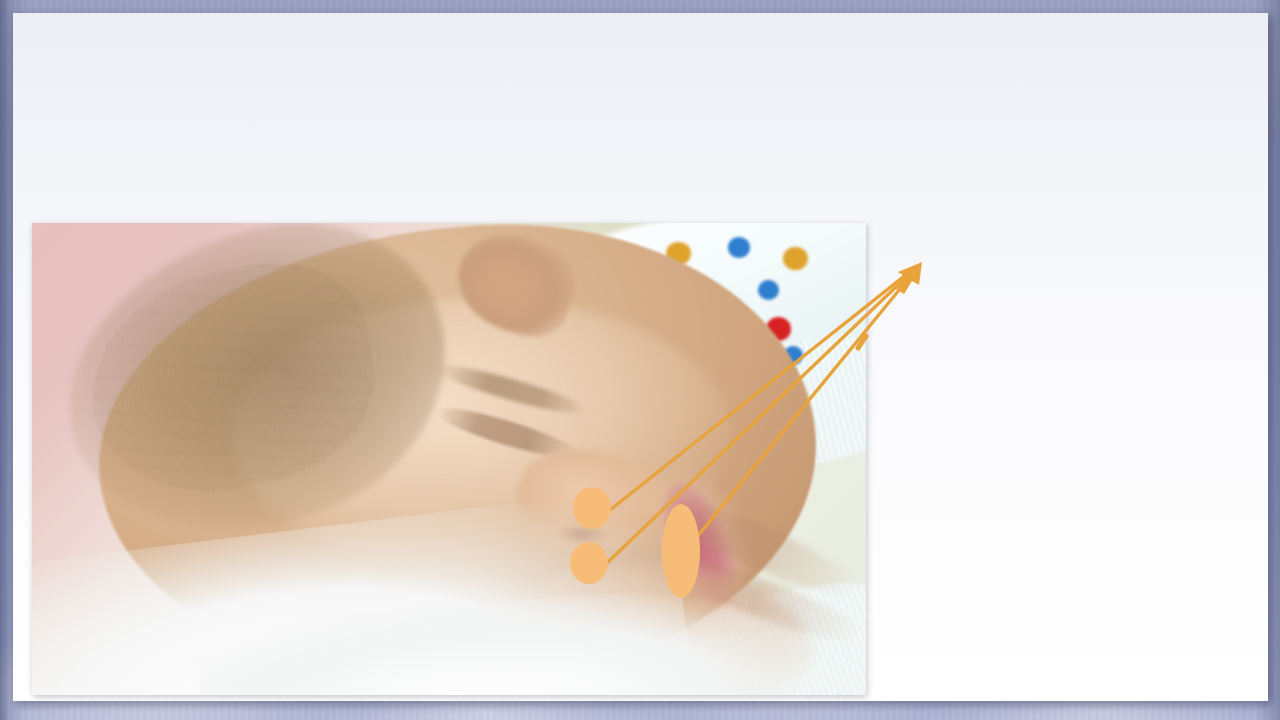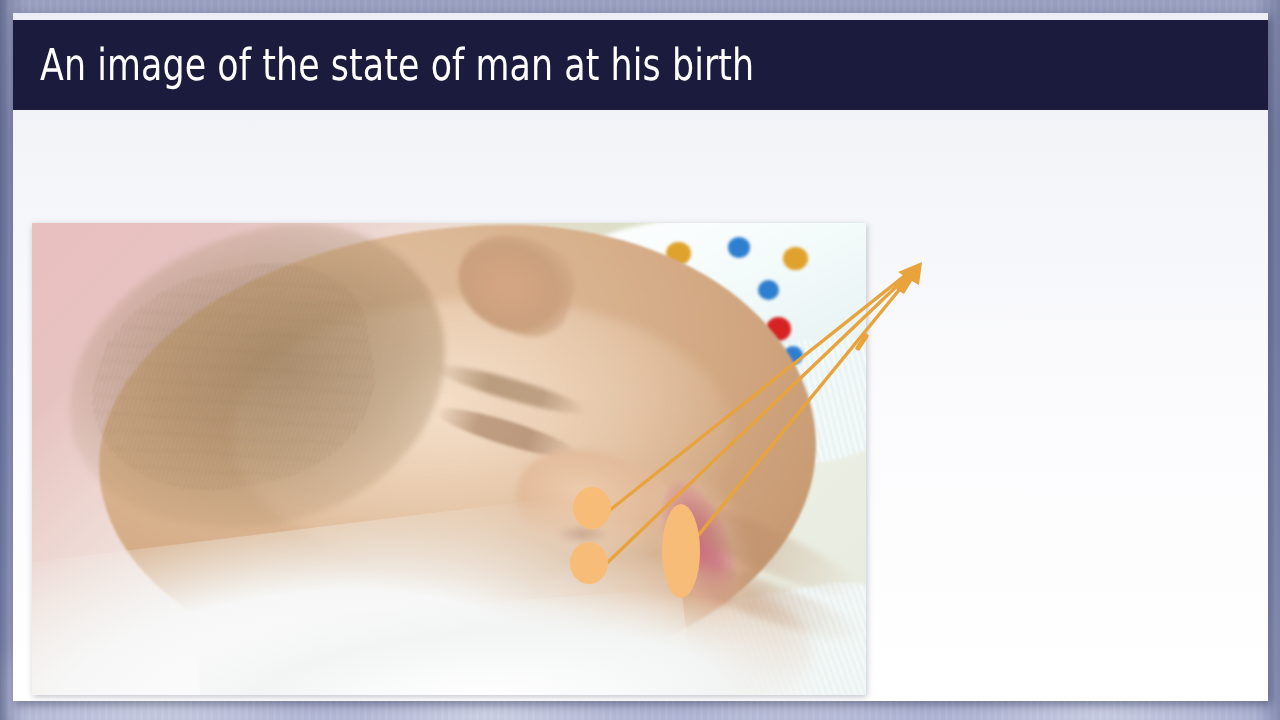--- a/index.html
+++ b/index.html
@@ -291,23 +291,20 @@
     z-index: 6;
   }
 </style>
 </head>
 <body>
 
 <div id="frame">
 
   <div id="slide">
 
-    <div id="title-bar">
-      <div id="title-text">An image of the state of man at his birth</div>
-    </div>
 
     <div id="photo-wrap">
       <div id="photo">
         <div class="ph bg-blush"></div>
         <div class="ph bg-green"></div>
 
         <div class="ph blanket"></div>
         <div class="ph blanket-knit"></div>
 
         <div class="ph dot" style="left:76%;top:4%;width:3.0%;height:5.0%;background:#dfa22c;"></div>

